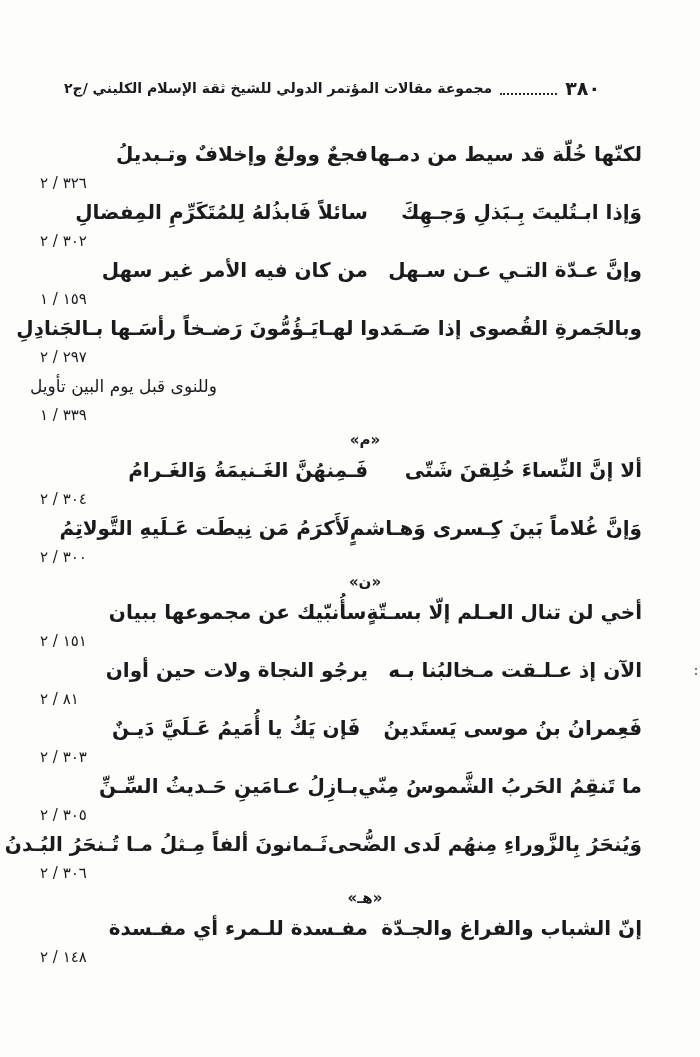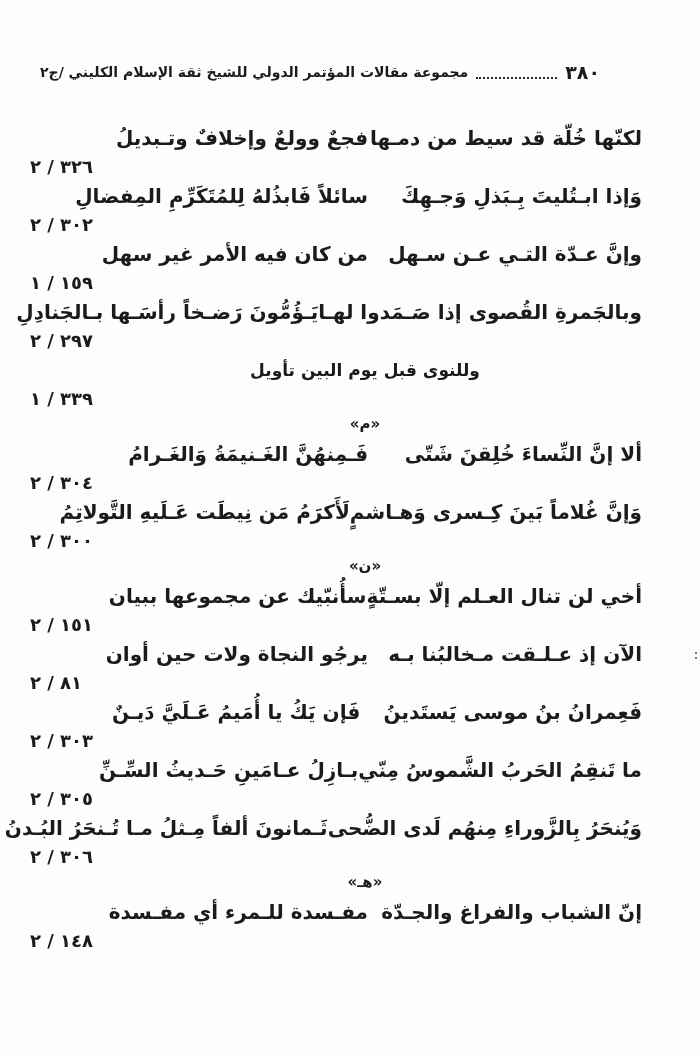--- a/index.html
+++ b/index.html
@@ -9,21 +9,21 @@
     color:#1b1b1b;
     font-family:"DejaVu Sans", sans-serif;
     overflow:hidden;
     position:relative;
   }
   .page { width:700px; height:1057px; position:relative; }
 
   
   .header {
     display:flex; direction:ltr; align-items:flex-end;
-    padding:56px 100px 0 40px; height:32px;
+    padding:56px 100px 0 64px; height:32px;margin-top:16px;
   }
   .header-title {
     direction:rtl; font-size:14px; font-weight:700;
     line-height:32px; white-space:nowrap;
   }
   .leader {
     flex:1; min-width:20px; height:0;
     border-bottom:2px dotted #2a2a2a;
     margin:0 8px 9px 8px;
   }
@@ -34,26 +34,26 @@
   .bayt-row {
     display:flex; direction:rtl; justify-content:space-between;
     padding:0 58px 0 112px;
   }
   .hem {
     font-size:20px; font-weight:700; line-height:36px;
     white-space:nowrap; text-align:right;
   }
   .ajuz { width:256px; }
   .ref {
-    direction:ltr; text-align:left; padding-left:30px;
-    font-size:18px; font-weight:700; line-height:22px;
+    direction:ltr; text-align:left; padding-left:40px;
+    font-size:15px; font-weight:400; line-height:22px;
   }
   .single-line {
-    direction:rtl; text-align:center; padding-left:30px;
-    font-size:17px; font-weight:700; line-height:36px;
+    direction:rtl; text-align:left; padding-left:30px;
+    font-size:17px; font-weight:400; line-height:36px;
   }
   .marker {
     direction:rtl; text-align:center; padding-left:30px;
     font-size:15px; font-weight:700; line-height:24px; margin-top:2px;
   }
   .artifact {
     position:absolute; right:3px; top:652px;
     width:2px; height:2px; background:#777;
     box-shadow:0 5px 0 #777;
   }

